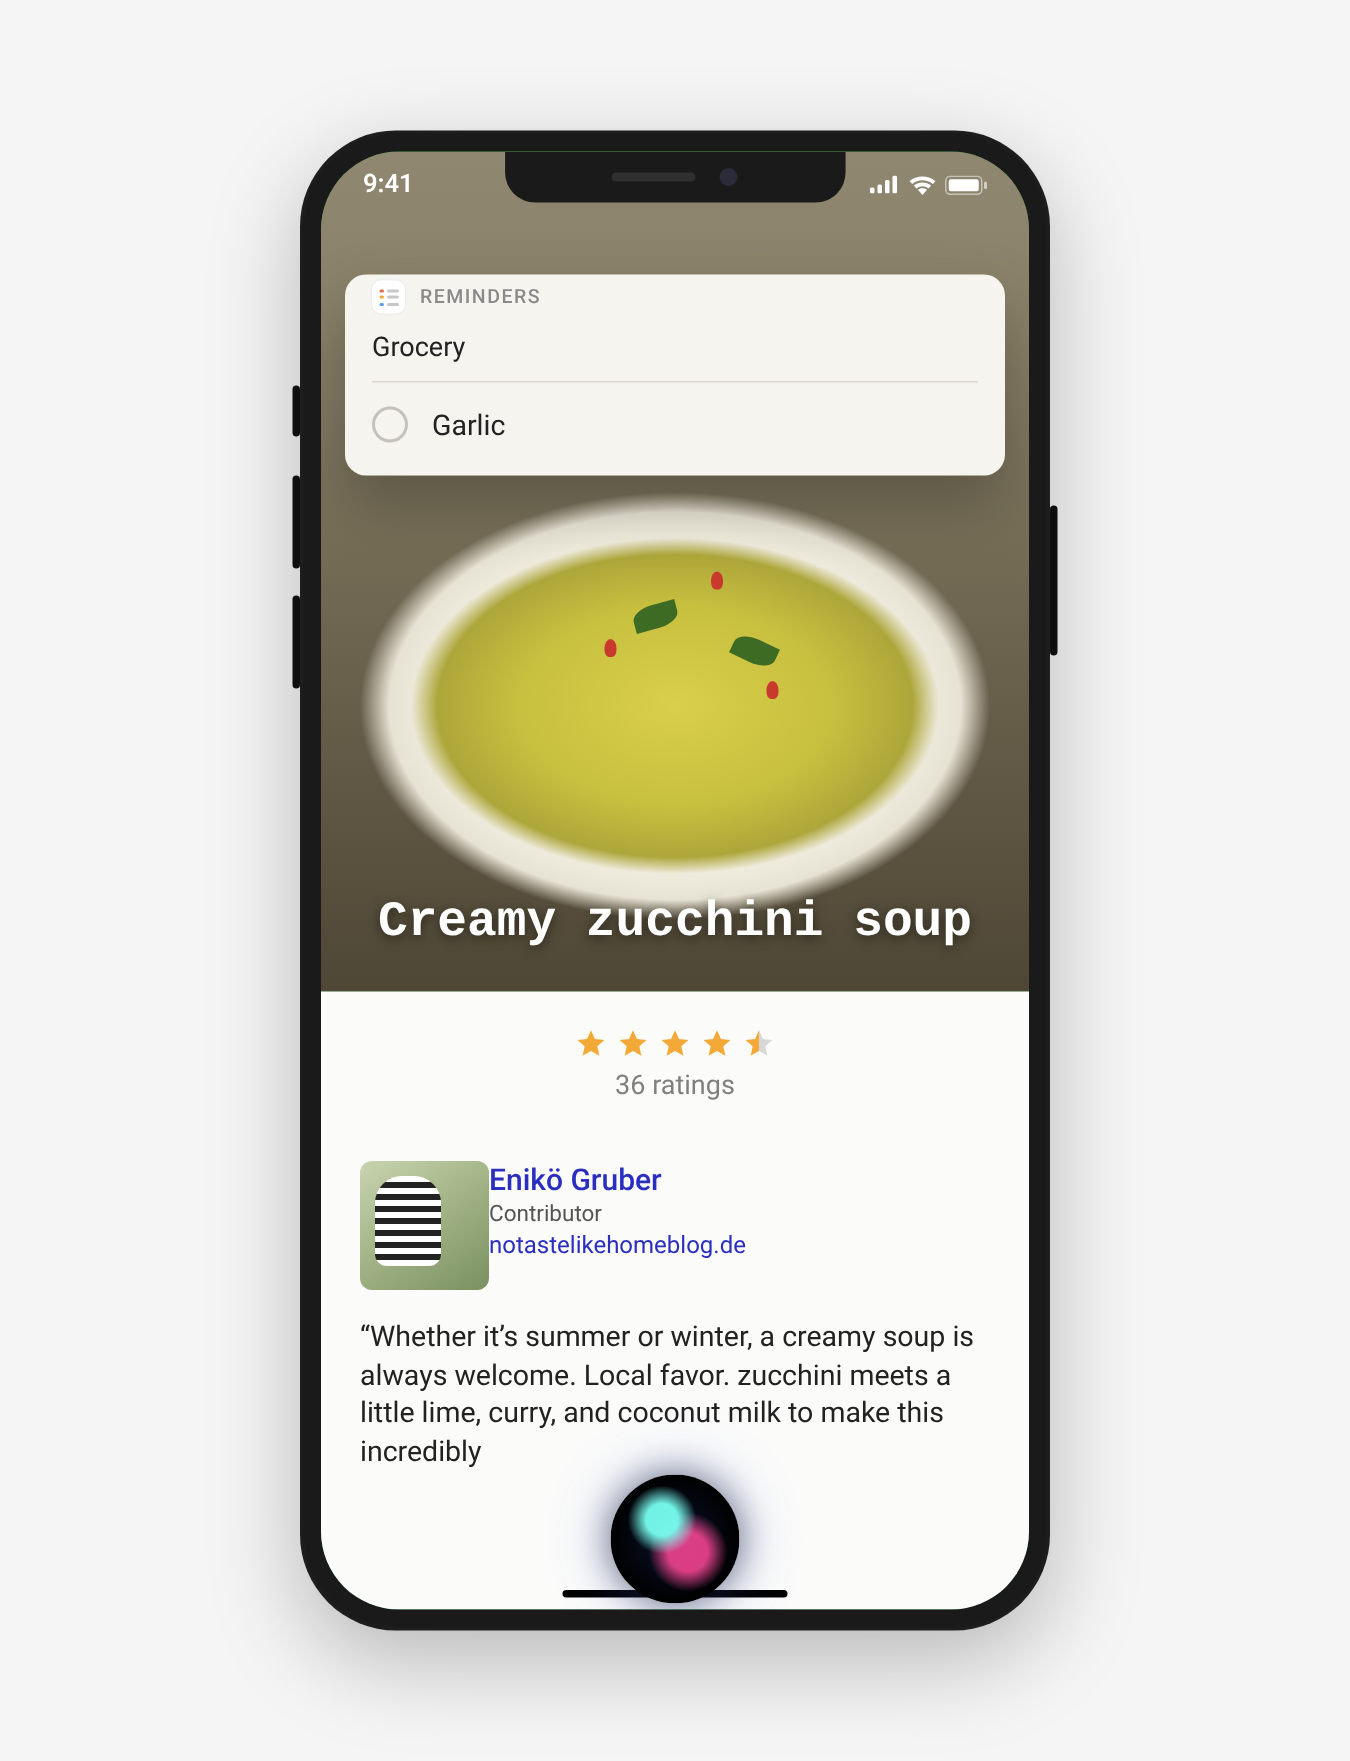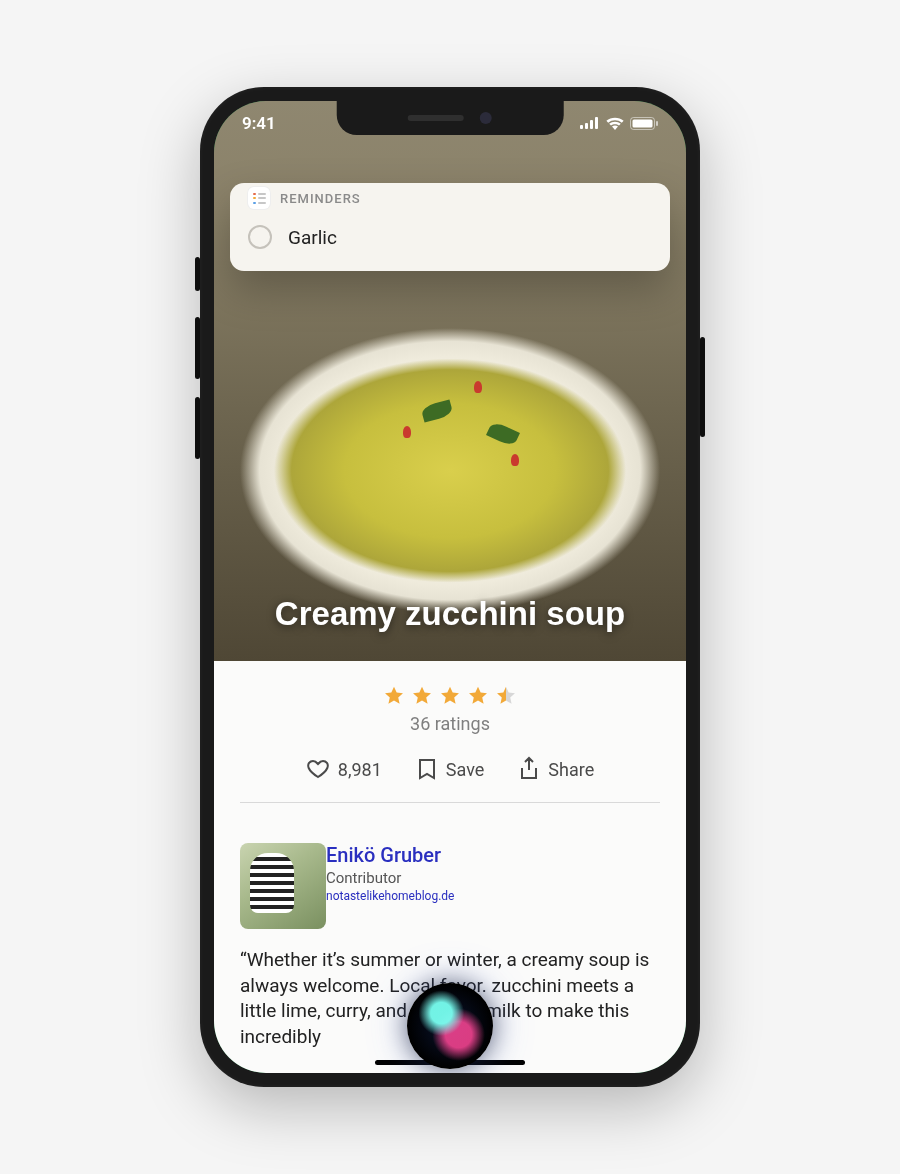--- a/index.html
+++ b/index.html
@@ -78,21 +78,21 @@
     background:
       radial-gradient(ellipse 220px 140px at 50% 66%, #d9cf4c 0%, #c7bf3e 48%, #ada63a 72%, rgba(0,0,0,0) 80%),
       radial-gradient(ellipse 280px 190px at 50% 66%, #f6f4ea 0%, #efebdc 60%, #e7e3d4 68%, rgba(0,0,0,0) 75%),
       linear-gradient(180deg, #8f8770 0%, #8a8168 20%, #6e6650 55%, #4f4735 100%);
     display:flex; align-items:flex-end; justify-content:center;
     padding-bottom: 28px;
   }
   .chili { position:absolute; width:8px; height:12px; background:#c93a2e; border-radius:50% 50% 40% 40%; }
   .herb  { position:absolute; width:30px; height:16px; background:#3d6b24; border-radius:50% 0 50% 0; transform:rotate(-15deg); }
   .hero-title {
-    font-family: Liberation Sans, sans-serif;
+    font-family: Liberation Mono, monospace;
     color: #fff;
     font-size: 33px;
     font-weight: 600;
     text-shadow: 0 2px 8px rgba(0,0,0,.5);
     position: relative; z-index: 5;
   }
 
   
   .content {
     position:absolute; left:0; right:0; top:560px; bottom:0;
@@ -113,21 +113,21 @@
       linear-gradient(145deg,#c9d4b0 0%, #a8b98c 40%, #7a9060 100%);
     position:relative; overflow:hidden;
   }
   .avatar::after{
     content:''; position:absolute; left:10px; top:10px; width:44px; height:60px;
     background: repeating-linear-gradient(0deg,#fff 0 4px,#222 4px 8px);
     border-radius: 18px 18px 8px 8px;
   }
   .author-name { color:#2a2fbf; font-size:20px; font-weight:500; }
   .author-role { color:#555; font-size:15px; margin-top:2px; }
-  .author-link { color:#2a2fbf; font-size:12px; margin-top:2px; }
+  .author-link { color:#2a2fbf; font-size:16px; margin-top:2px; }
 
   .desc { margin-top:18px; font-size:19px; line-height:1.35; color:#222; }
 
   
   .reminders {
     position:absolute; left:16px; right:16px; top:54px;
     background: rgba(250,248,244,0.97);
     border-radius: 14px;
     box-shadow: 0 18px 40px rgba(0,0,0,.25);
     z-index: 30;
@@ -238,40 +238,20 @@
               <linearGradient id="halfg">
                 <stop offset="50%" stop-color="#f2a938"></stop>
                 <stop offset="50%" stop-color="#d7d7d7"></stop>
               </linearGradient>
             </defs>
           <path fill="url(#halfg)" d="M12 2l2.9 6.3 6.9.7-5.2 4.7 1.5 6.8L12 17l-6.1 3.5 1.5-6.8L2.2 9l6.9-.7z"></path>
         </svg>
       </div>
       <div class="ratings">36 ratings</div>
 
-      <div class="actions">
-        <div class="action">
-          <svg width="24" height="24" viewBox="0 0 24 24">
-              <path d="M12 20s-7.5-4.7-9.3-9C1 6.8 4 4 7 4c2 0 3.5 1.2 5 3 1.5-1.8 3-3 5-3 3 0 6 2.8 4.3 7-1.8 4.3-9.3 9-9.3 9z"></path>
-            </svg>
-          <span>8,981</span>
-        </div>
-        <div class="action">
-          <svg width="22" height="24" viewBox="0 0 22 24">
-              <path d="M4 3h14v18l-7-4-7 4z"></path>
-            </svg>
-          <span>Save</span>
-        </div>
-        <div class="action">
-          <svg width="22" height="26" viewBox="0 0 22 26">
-              <path d="M11 2v12M7 6l4-4 4 4M4 12v10h14V12"></path>
-            </svg>
-          <span>Share</span>
-        </div>
-      </div>
 
       <div class="author">
         <div class="avatar"></div>
         <div>
           <div class="author-name">Enikö Gruber</div>
           <div class="author-role">Contributor</div>
           <div class="author-link">notastelikehomeblog.de</div>
         </div>
       </div>
 
@@ -289,20 +269,21 @@
               <span class="dot" style="background:#f2a938"></span>
               <span class="line"></span>
             </div>
           <div class="dot-line">
               <span class="dot" style="background:#5a9fe6"></span>
               <span class="line"></span>
             </div>
         </div>
         <span>REMINDERS</span>
       </div>
+      <div class="rem-title">Grocery</div>
       <div class="rem-item">
         <span class="rem-circle"></span>
         <span>Garlic</span>
       </div>
     </div>
 
     <div class="home-ind"></div>
     <div class="siri"></div>
 
   </div>

